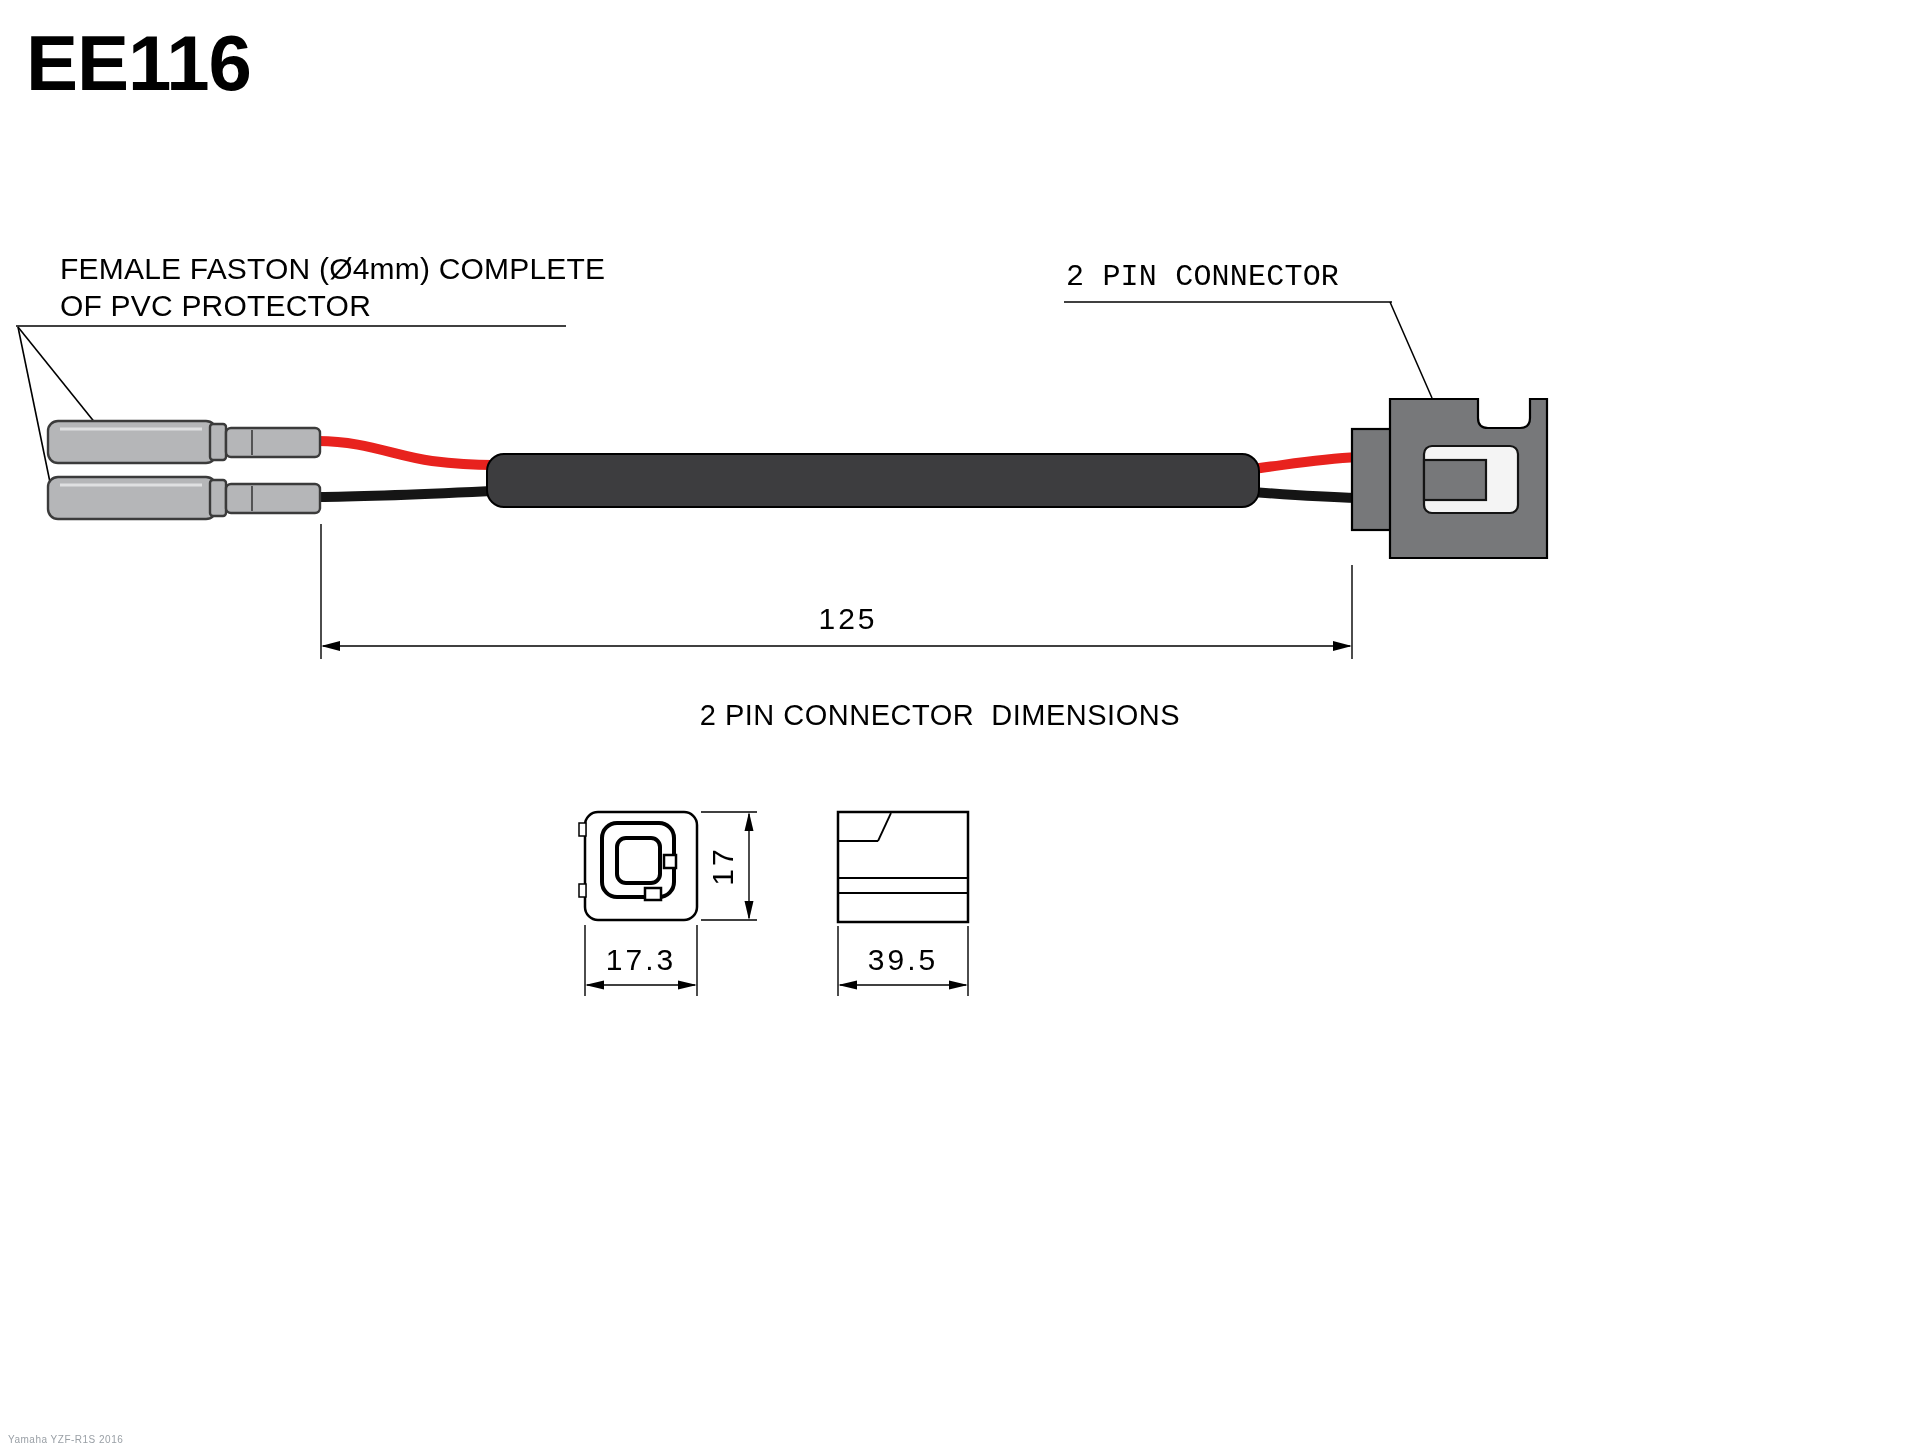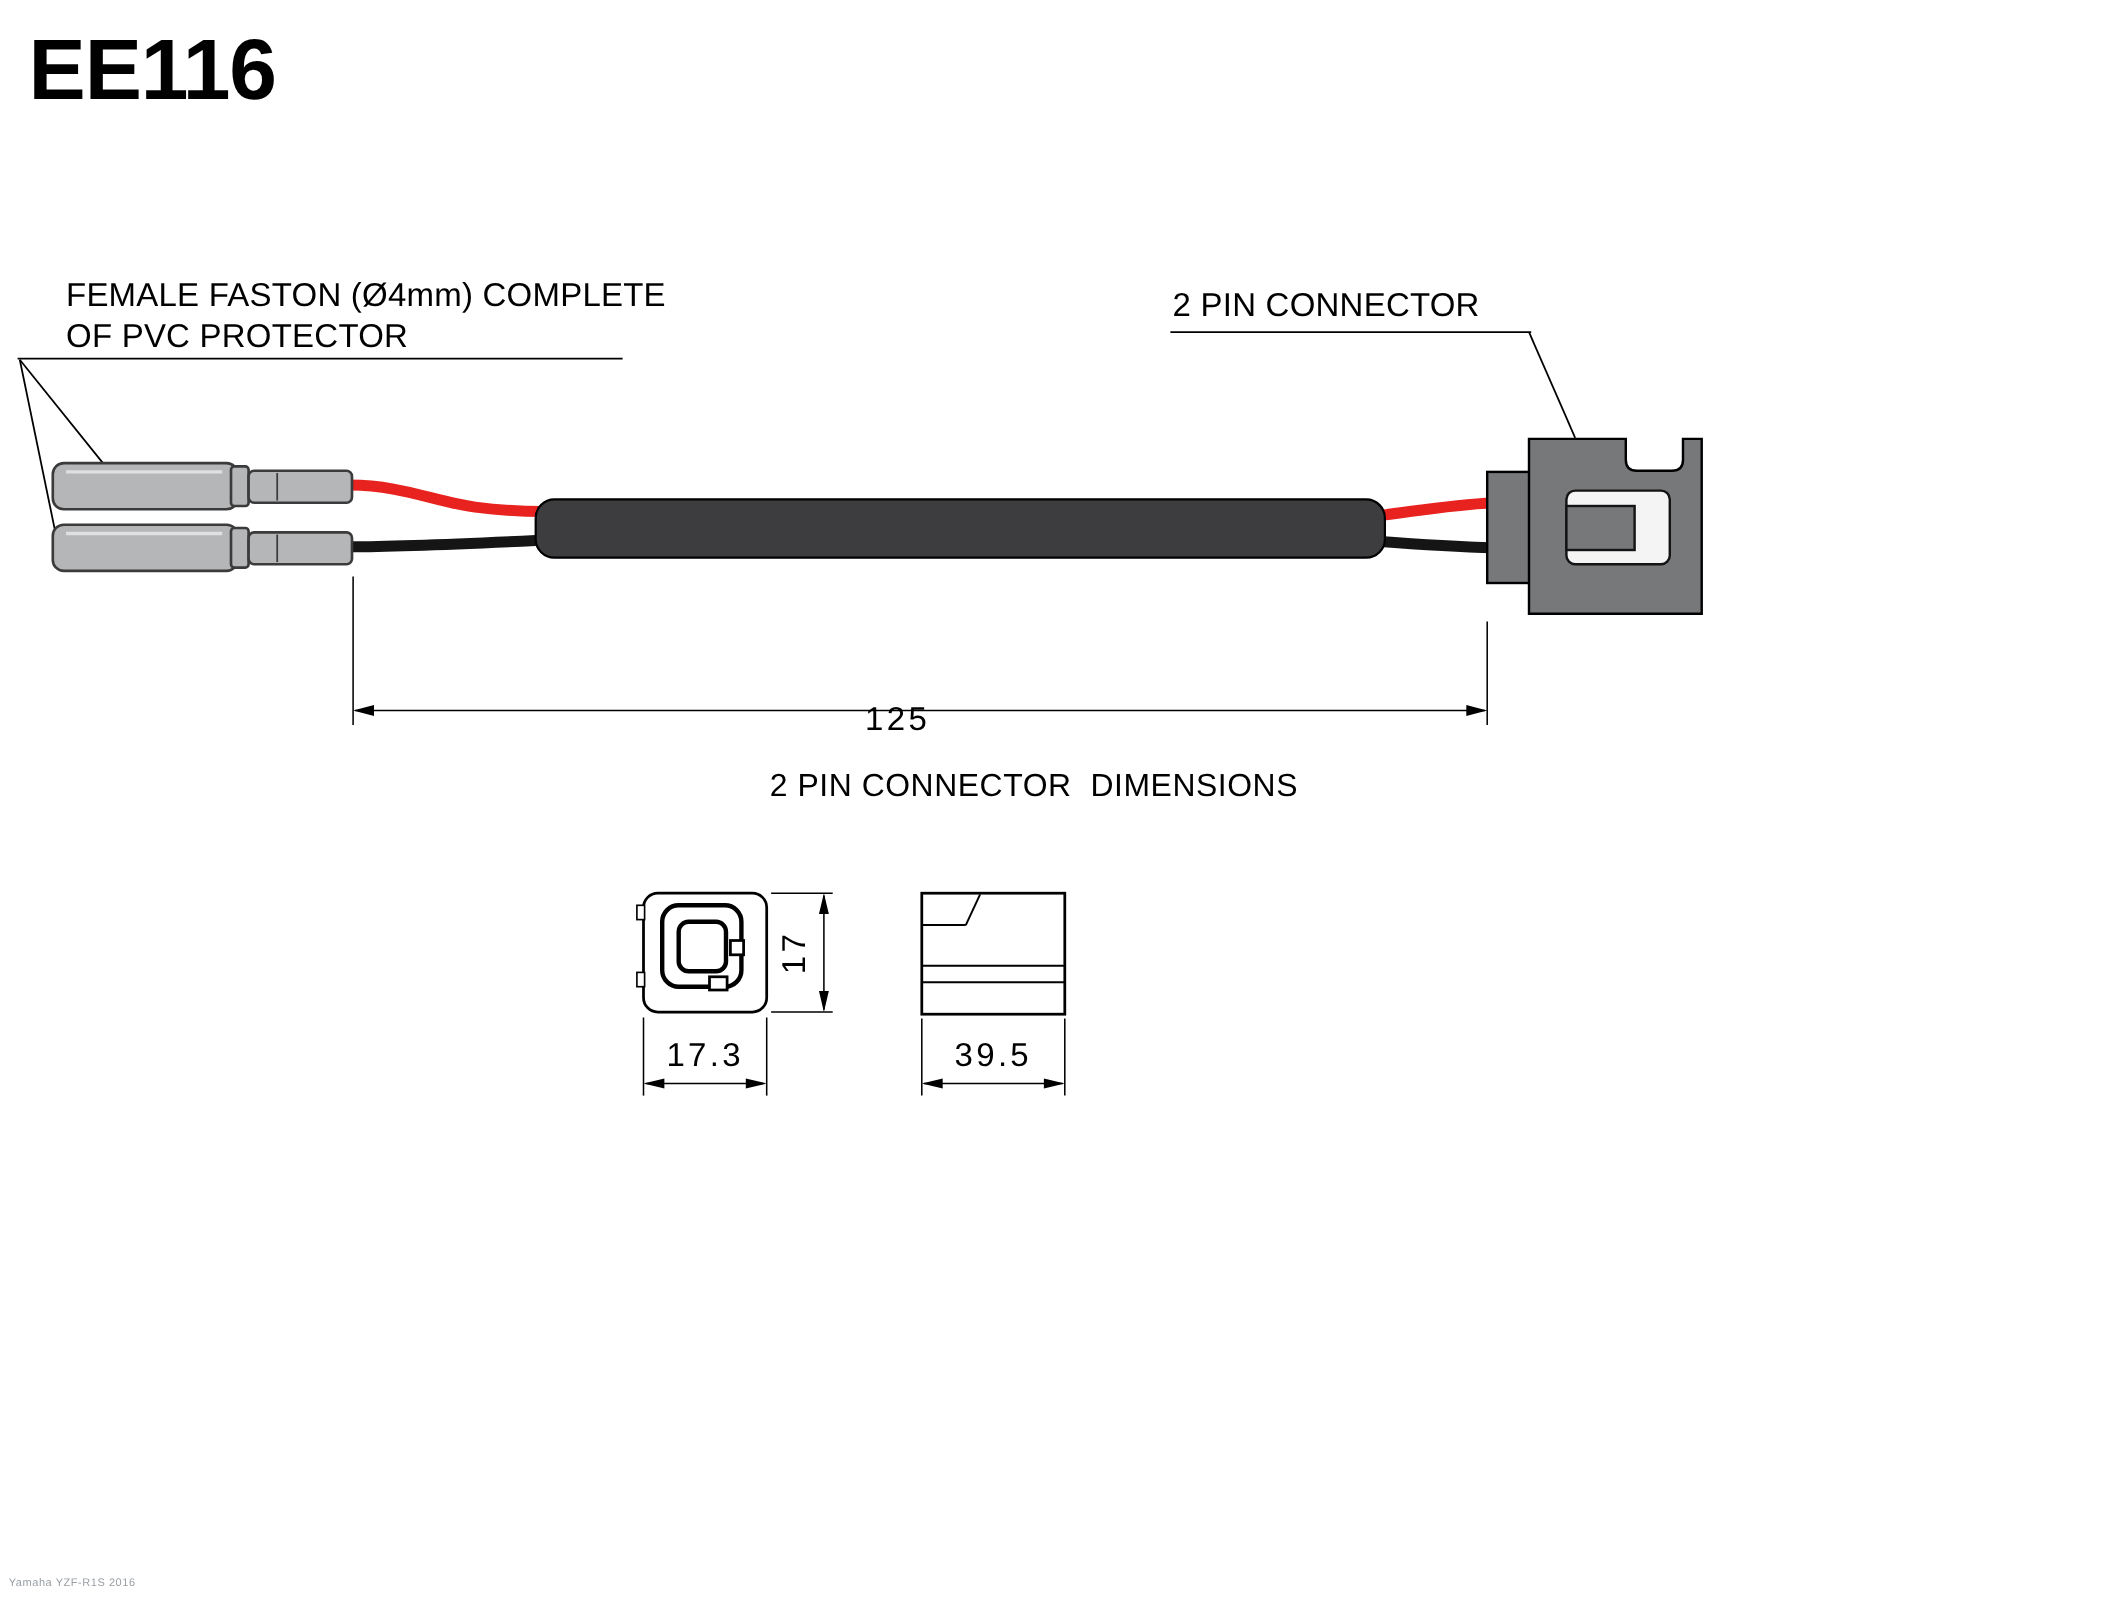--- a/index.html
+++ b/index.html
@@ -3,23 +3,23 @@
 <meta charset="utf-8">
 <style>
   * { margin: 0; padding: 0; box-sizing: border-box; }
   html, body { background: #ffffff; }
   body { font-family: "Liberation Sans", sans-serif; color: #000; }
   .canvas { position: relative; width: 1920px; height: 1453px; background: #ffffff; overflow: hidden; }
   .abs { position: absolute; }
   .title { left: 26px; top: 18px; font-size: 78px; font-weight: 900; letter-spacing: -1px; }
   .callout { font-size: 30px; line-height: 37px; letter-spacing: 0.2px; white-space: pre; }
   .faston-callout { left: 45px; top: 250px; margin-left: 15px; }
-  .connector-callout { left: 1066px; top: 259px; }
+  .connector-callout { left: 1066px; top: 259px; font-family: Liberation Mono, monospace; }
   .dim-text { font-size: 30px; letter-spacing: 3px; text-align: center; }
-  .dim-125 { left: 760px; top: 602px; width: 112px; margin-top: 36px; }
+  .dim-125 { left: 792px; top: 602px; width: 112px; }
   .section-heading { left: 400px; top: 699px; width: 780px; text-align: right; font-size: 29px; font-weight: 400; white-space: pre; letter-spacing: 0.5px; }
   .dim-17 { left: 701px; top: 844px; width: 44px; height: 44px; display: flex; align-items: center; justify-content: center; transform: rotate(-90deg); }
   .dim-173 { left: 593px; top: 943px; width: 96px; }
   .dim-217 { left: 851px; top: 943px; width: 104px; }
   .footer { left: 8px; top: 1434px; font-size: 10px; color: #9aa0a6; letter-spacing: 0.5px; }
   svg.drawing { position: absolute; left: 0; top: 0; }
 </style>
 </head>
 <body>
 

